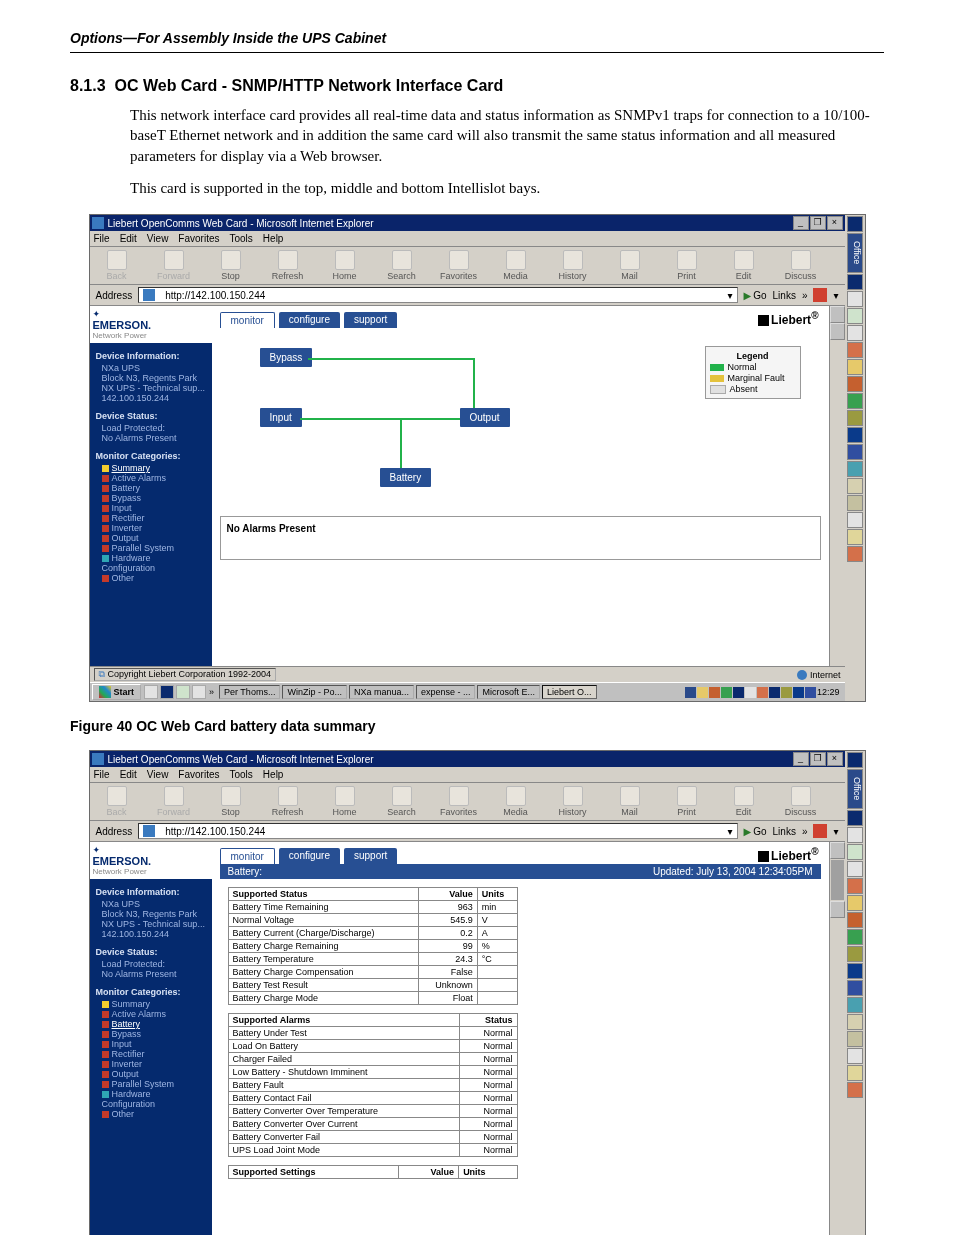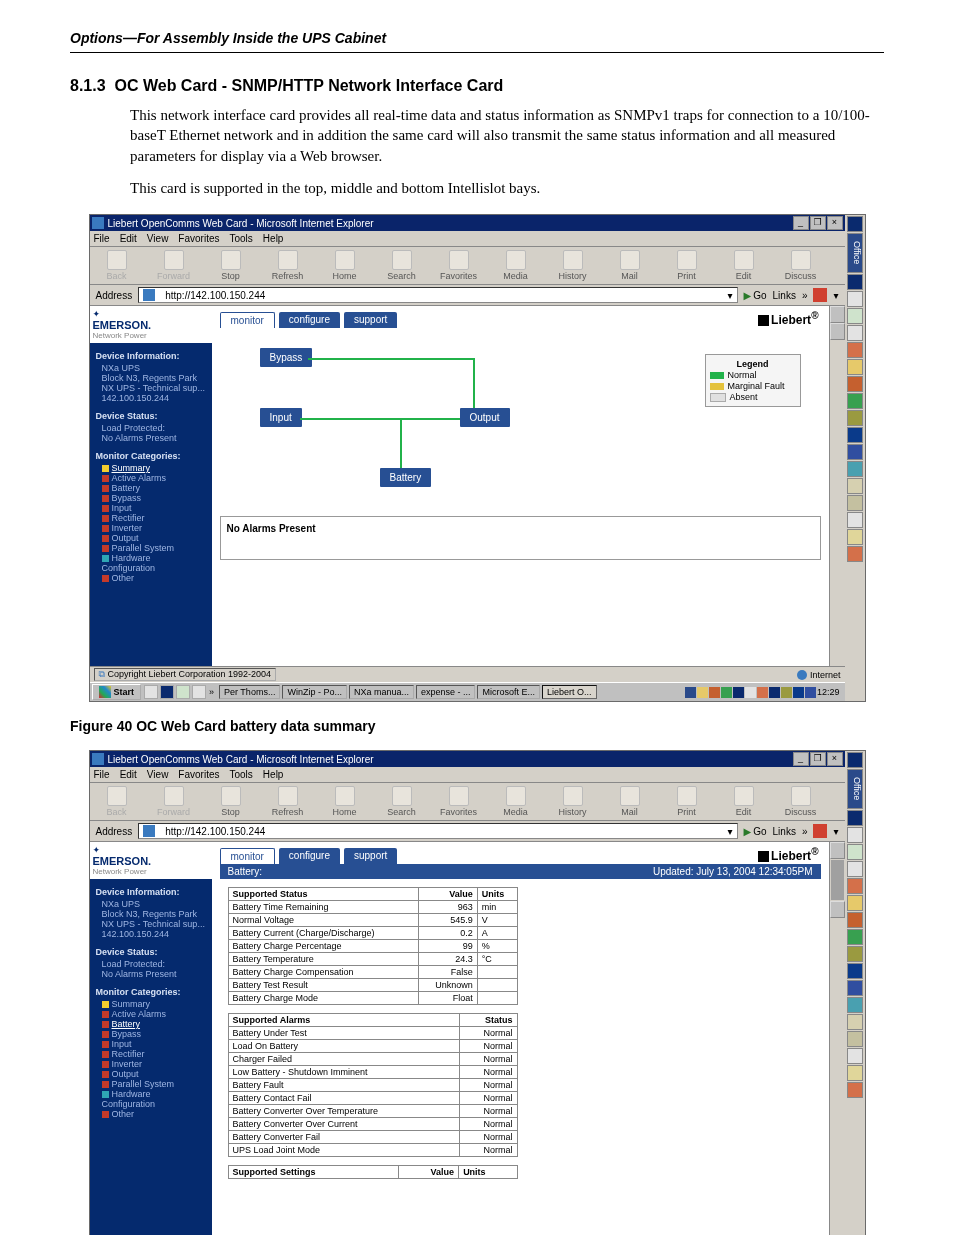--- a/index.html
+++ b/index.html
@@ -37,21 +37,21 @@
 .tabs{display:flex;gap:4px;padding:6px 8px 0 8px}
 .tab{background:#274f93;color:#fff;font-size:10px;padding:2px 10px;border-radius:2px 2px 0 0}
 .tab.sel{background:#fff;color:#274f93;border:1px solid #274f93;border-bottom:none}
 .brandright{position:absolute;top:4px;right:10px;font-weight:bold;color:#000;font-size:12px}
 .brandright .sq{display:inline-block;width:11px;height:11px;background:#000;margin-right:2px;vertical-align:middle}
 .panelhdr{background:#274f93;color:#fff;font-size:10px;display:flex;padding:2px 8px;margin:0 8px}
 .panelhdr .r{margin-left:auto}
 .panelbody{margin:0 8px 8px 8px;background:#fff;padding:10px}
 .diagram{position:relative;height:160px}
 .blk{position:absolute;background:#274f93;color:#fff;font-size:10px;padding:4px 10px;border-radius:1px;text-align:center}
-.legendbox{position:absolute;right:10px;top:16px;border:1px solid #999;background:#f5f5f5;font-size:9px;padding:4px;width:86px}
+.legendbox{position:absolute;right:10px;top:8px;border:1px solid #999;background:#f5f5f5;font-size:9px;padding:4px;width:86px}
 .legendbox .lr{display:flex;align-items:center;gap:4px;margin-top:1px}
 .legendbox .sw{width:14px;height:7px}
 .sw-n{background:#21b24a}
 .sw-m{background:#e4c23c}
 .sw-a{background:#e0e0e0;border:1px solid #aaa}
 .wire{position:absolute;background:#21b24a;height:2px}
 .wirev{position:absolute;background:#21b24a;width:2px}
 .actalarms{margin:4px 8px 0 8px}
 .actalarms .ah{color:#274f93;font-size:10px;padding:2px 0}
 .actalarms .abox{border:1px solid #999;background:#fff;padding:6px;font-size:10px;height:30px}
@@ -423,21 +423,21 @@
                       <td>Normal Voltage</td>
                       <td class="r">545.9</td>
                       <td>V</td>
                     </tr>
                     <tr>
                       <td>Battery Current (Charge/Discharge)</td>
                       <td class="r">0.2</td>
                       <td>A</td>
                     </tr>
                     <tr>
-                      <td>Battery Charge Percentage</td>
+                      <td>Battery Charge Remaining</td>
                       <td class="r">99</td>
                       <td>%</td>
                     </tr>
                     <tr>
                       <td>Battery Temperature</td>
                       <td class="r">24.3</td>
                       <td>°C</td>
                     </tr>
                     <tr>
                       <td>Battery Charge Compensation</td>

